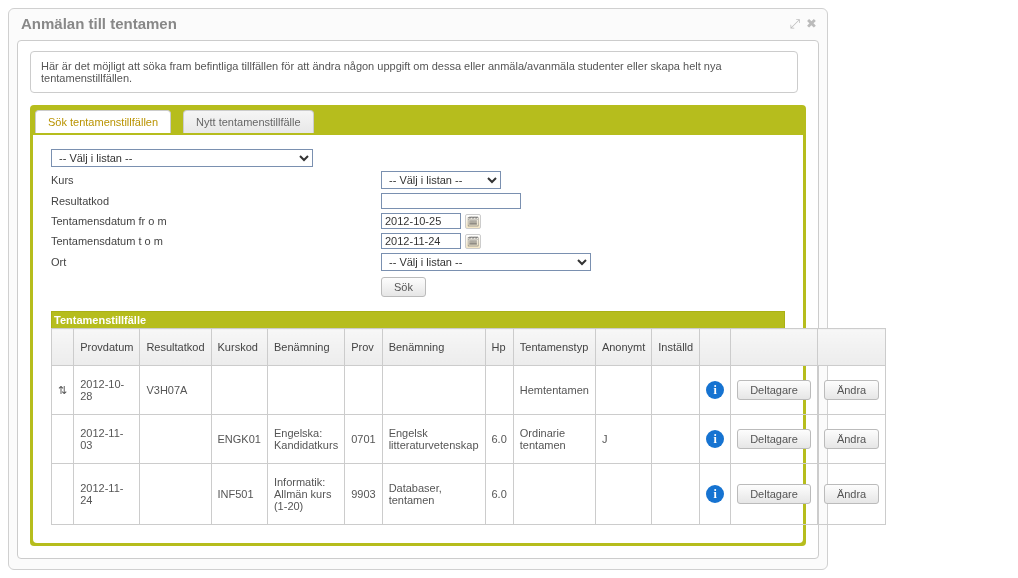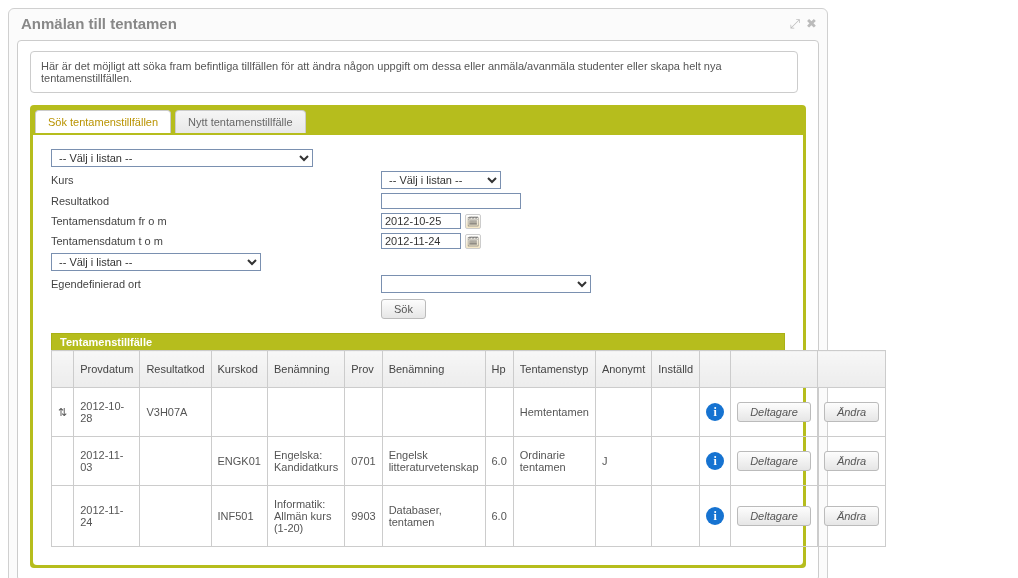--- a/index.html
+++ b/index.html
@@ -46,21 +46,21 @@
     background: #fff;
   }
   .tabstrip-wrap {
     margin: 0 12px 12px 12px;
     background: #b6bd1d;
     border-radius: 4px;
     padding: 3px;
   }
   .tabbar {
     display: flex;
-    gap: 4px;
+    gap: 12px;
     padding: 2px;
   }
   .tab {
     padding: 5px 12px;
     border: 1px solid #ccc;
     border-bottom: none;
     border-radius: 4px 4px 0 0;
     background: linear-gradient(#f5f5f5,#e8e8e8);
     color: #666;
     font-size: 11px;
@@ -121,21 +121,21 @@
     font-size: 11px;
     cursor: pointer;
   }
   .search-row { margin-left: 330px; margin-top: 6px; margin-bottom: 14px; }
 
   .table-title {
     background: #b6bd1d;
     color: #fff;
     font-weight: bold;
     font-size: 11px;
-    padding: 2px 8px;
+    padding: 2px 2px;
     border: 1px solid #aab115;
     border-bottom: none;
     border-radius: 0;
   }
   table.results {
     width: 100%;
     border-collapse: collapse;
     font-size: 11px;
   }
   table.results th, table.results td {
@@ -163,21 +163,21 @@
     color: #fff;
     font-weight: bold;
     font-family: Georgia, serif;
     display: inline-flex;
     align-items: center;
     justify-content: center;
     font-size: 12px;
     cursor: pointer;
   }
   td.center { text-align: center; }
-  td.actions { white-space: nowrap; font-style: italic; }
+  td.actions { white-space: nowrap; }
 </style>
 </head>
 <body>
 
 <div class="window">
   <div class="window-header">
     <div class="window-title">Anmälan till tentamen</div>
     <div class="window-controls">
       <span class="win-ctrl">⤢</span>
       <span class="win-ctrl">✖</span>
@@ -229,35 +229,28 @@
 
         <div class="form-row">
           <div class="form-label">Tentamensdatum t o m</div>
           <div class="form-control-cell">
             <input type="text" class="txt-date" value="2012-11-24" style="">
             <span class="cal-icon">🗓</span>
           </div>
         </div>
 
         <div class="form-row">
+          <div class="form-label">Ort</div>
           <div class="form-control-cell">
             <select class="sel-med">
               <option>-- Välj i listan --</option>
             </select>
           </div>
         </div>
 
-        <div class="form-row">
-          <div class="form-label">Egendefinierad ort</div>
-          <div class="form-control-cell">
-            <select class="sel-med">
-              <option></option>
-            </select>
-          </div>
-        </div>
 
 
         <div class="search-row">
           <span class="btn">Sök</span>
         </div>
 
         <div class="table-title">Tentamenstillfälle</div>
         <table class="results">
           <thead>
             <tr>

